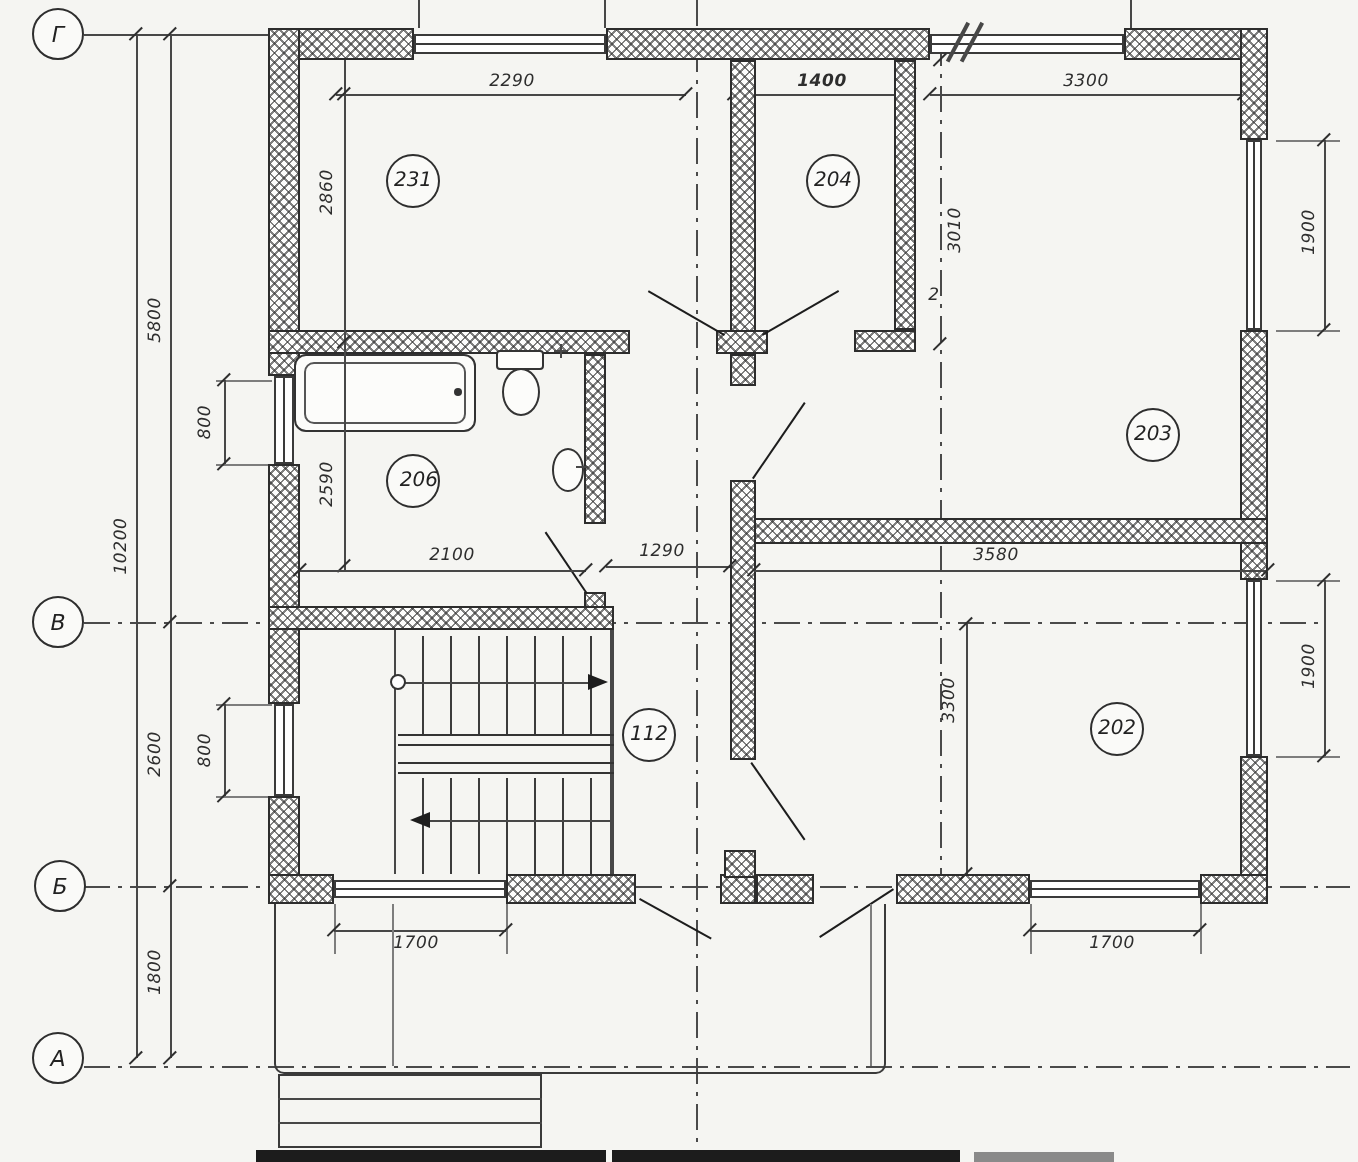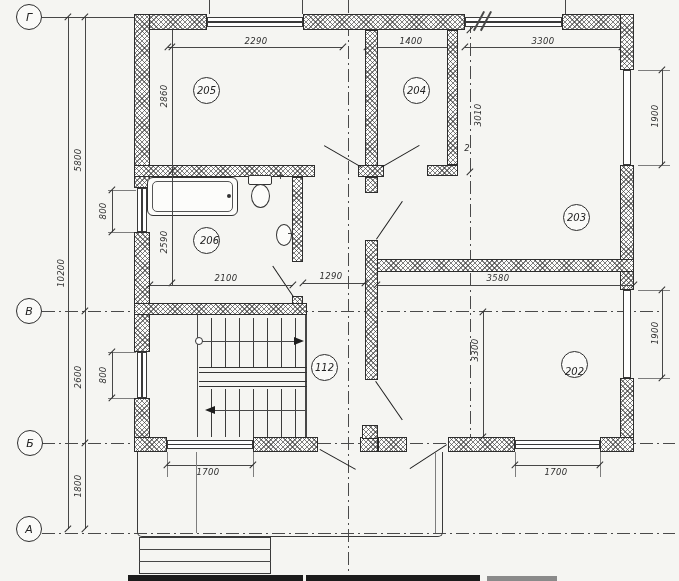--- a/index.html
+++ b/index.html
@@ -91,21 +91,21 @@
   <div class="ln" style="left:168px;top:47px;width:175px;height:1px;"></div>
   <div class="ln" style="left:367px;top:47px;width:88px;height:1px;"></div>
   <div class="ln" style="left:465px;top:47px;width:157px;height:1px;"></div>
   <div class="tick" style="left:168px;top:47px;"></div>
   <div class="tick" style="left:343px;top:47px;"></div>
   <div class="tick" style="left:367px;top:47px;"></div>
   <div class="tick" style="left:455px;top:47px;"></div>
   <div class="tick" style="left:465px;top:47px;"></div>
   <div class="tick" style="left:622px;top:47px;"></div>
   <div class="lab" style="left:256px;top:41px;">2290</div>
-  <div class="lab" style="left:411px;top:41px;">1400</div>
+  <div class="lab" style="left:411px;top:41px;font-weight:bold;">1400</div>
   <div class="lab" style="left:543px;top:41px;">3300</div>
 
   <div class="w" style="left:134px;top:14px;width:73px;height:16px;"></div>
   <div class="winh" style="left:207px;top:17px;width:96px;height:10px;"></div>
   <div class="w" style="left:303px;top:14px;width:162px;height:16px;"></div>
   <div class="winh" style="left:465px;top:17px;width:97px;height:10px;"></div>
   <div class="ln" style="left:478px;top:10px;width:1.5px;height:22px;transform:rotate(28deg);"></div>
   <div class="ln" style="left:485px;top:10px;width:1.5px;height:22px;transform:rotate(28deg);"></div>
   <div class="w" style="left:562px;top:14px;width:72px;height:16px;"></div>
 
@@ -183,35 +183,35 @@
   <div class="fix" style="left:152px;top:181px;width:81px;height:31px;border-radius:5px;border-width:1px;border-color:#555;"></div>
   <div style="position:absolute;left:227px;top:194px;width:4px;height:4px;background:#333;border-radius:50%;"></div>
   <div class="fix" style="left:248px;top:175px;width:24px;height:10px;border-radius:2px;"></div>
   <div class="fix" style="left:251px;top:184px;width:19px;height:24px;border-radius:50%;"></div>
   <div class="fix" style="left:276px;top:224px;width:16px;height:22px;border-radius:50%;"></div>
   <div class="ln" style="left:288px;top:233px;width:6px;height:1px;"></div>
   <div class="ln" style="left:277px;top:175px;width:7px;height:1px;"></div>
   <div class="ln" style="left:280px;top:172px;width:1px;height:7px;"></div>
 
   <div class="circ roomc" style="left:193px;top:77px;">
-      <span>205</span>
+      <span>231</span>
     </div>
   <div class="circ roomc" style="left:403px;top:77px;">
       <span>204</span>
     </div>
   <div class="circ roomc" style="left:563px;top:204px;">
       <span>203</span>
     </div>
   <div class="circ roomc" style="left:193px;top:227px;justify-content:flex-end;">
       <span>206</span>
     </div>
   <div class="circ roomc" style="left:311px;top:354px;">
       <span>112</span>
     </div>
-  <div class="circ roomc" style="left:561px;top:351px;align-items:flex-end;">
+  <div class="circ roomc" style="left:545px;top:351px;">
       <span>202</span>
     </div>
 
   <div class="ln" style="left:172px;top:30px;width:1px;height:255px;"></div>
   <div class="tick" style="left:172px;top:47px;"></div>
   <div class="tick" style="left:172px;top:171px;"></div>
   <div class="tick" style="left:172px;top:283px;"></div>
   <div class="lab rot" style="left:164px;top:96px;">2860</div>
   <div class="lab rot" style="left:164px;top:242px;">2590</div>
 

